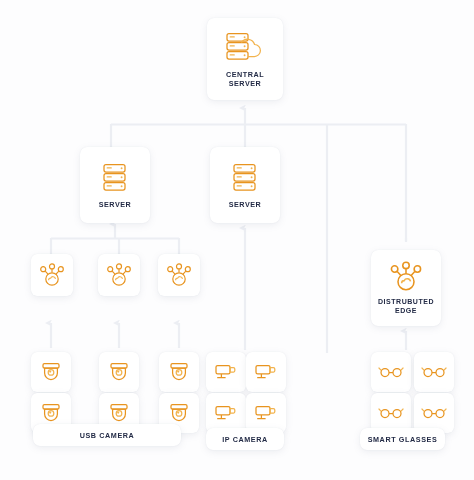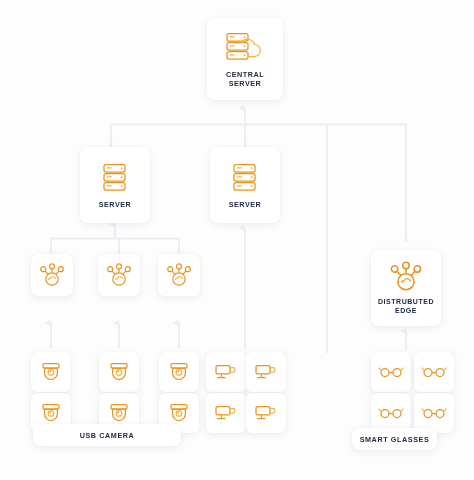--- a/index.html
+++ b/index.html
@@ -78,21 +78,21 @@
     align-items: center;
     justify-content: center;
     color: #232b46;
     font-weight: bold;
     font-size: 7.2px;
     letter-spacing: 0.6px;
     text-transform: uppercase;
   }
   .pill-usb    { left: 33px;  top: 424px; width: 148px; height: 22px; }
   .pill-ip     { left: 206px; top: 428px; width: 78px;  height: 22px; }
-  .pill-glass  { left: 352px; top: 428px; width: 85px;  height: 22px; }
+  .pill-glass  { left: 360px; top: 428px; width: 85px;  height: 22px; }
 
   svg.ic { display: block; }
 </style>
 </head>
 <body>
 
 <div id="stage">
 
   <svg id="wires" viewBox="0 0 474 480" width="474" height="480">
     <defs>
@@ -427,15 +427,16 @@
           <circle cx="20" cy="9.6" r="4"></circle>
           <path d="M12 9.6 h4"></path>
           <path d="M4.2 7.4 L1.6 4.6" stroke="#f2b34d"></path>
           <path d="M23.8 7.4 L26.4 4.6" stroke="#f2b34d"></path>
         </g>
       </svg>
     </span>
   </div>
 
   <div class="pill pill-usb">USB CAMERA</div>
+  <div class="pill pill-ip">IP CAMERA</div>
   <div class="pill pill-glass">SMART GLASSES</div>
 
 </div>
 
 </body></html>

